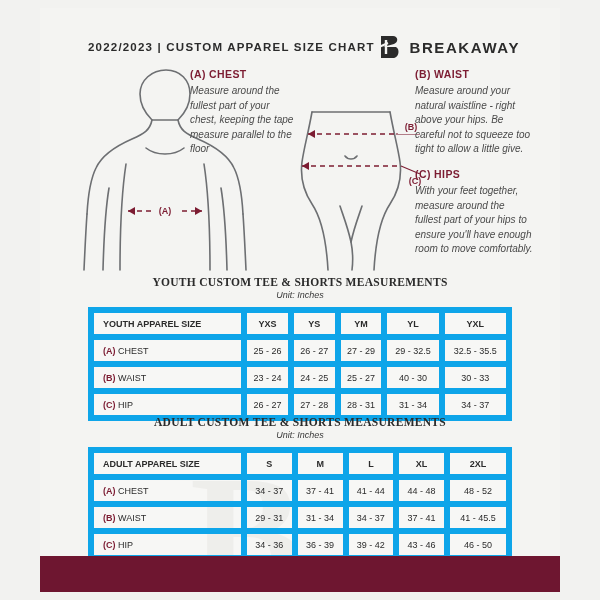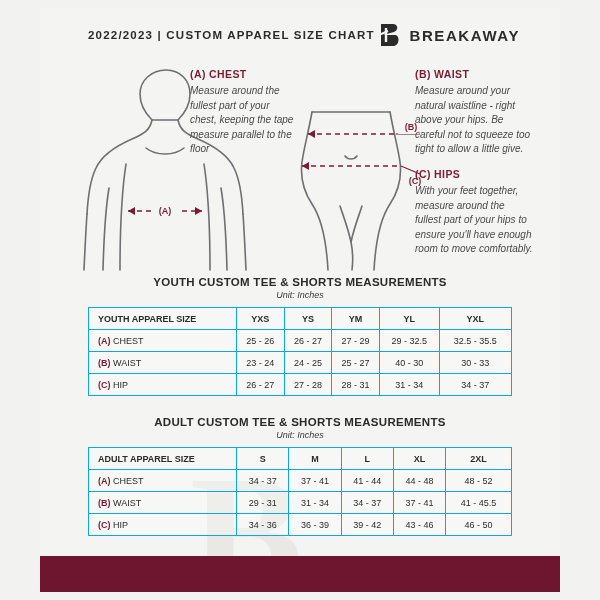--- a/index.html
+++ b/index.html
@@ -36,21 +36,21 @@
     font-family: "Liberation Serif", serif;
     font-size: 170px;
     font-weight: bold;
     color: #e9e8e4;
     letter-spacing: -8px;
     user-select: none;
   }
   
   .header {
     position: absolute;
-    left: 0; top: 0;
+    left: 0; top: 12px;
     width: 520px;
     height: 52px;
   }
   .header-title {
     position: absolute;
     left: 48px;
     top: 21px;
     font-size: 11.5px;
     font-weight: bold;
     letter-spacing: 1.2px;
@@ -107,36 +107,37 @@
   .note-hips  { left: 375px; top: 112px; width: 118px; }
 
   
   .tbl-block { position: absolute; left: 48px; width: 424px; }
   .tbl-title {
     text-align: center;
     font-size: 11.5px;
     font-weight: bold;
     color: #2b2b2b;
     letter-spacing: 0.3px;
+    font-family: Liberation Serif, serif;
   }
   .tbl-sub {
     text-align: center;
     font-size: 9px;
     font-style: italic;
     color: #3a3a3a;
     margin-top: 2px;
     margin-bottom: 7px;
   }
   table {
     border-collapse: collapse;
     width: 424px;
     background: rgba(255,255,255,0.25);
   }
   th, td {
-    border: 1px solid #0ea5e9;
+    border: 6px solid #0ea5e9;
     font-size: 9px;
     color: #2b2b2b;
     height: 21px;
     text-align: center;
     font-weight: normal;
     padding: 0;
   }
   th:first-child, td:first-child {
     text-align: left;
     padding-left: 9px;

